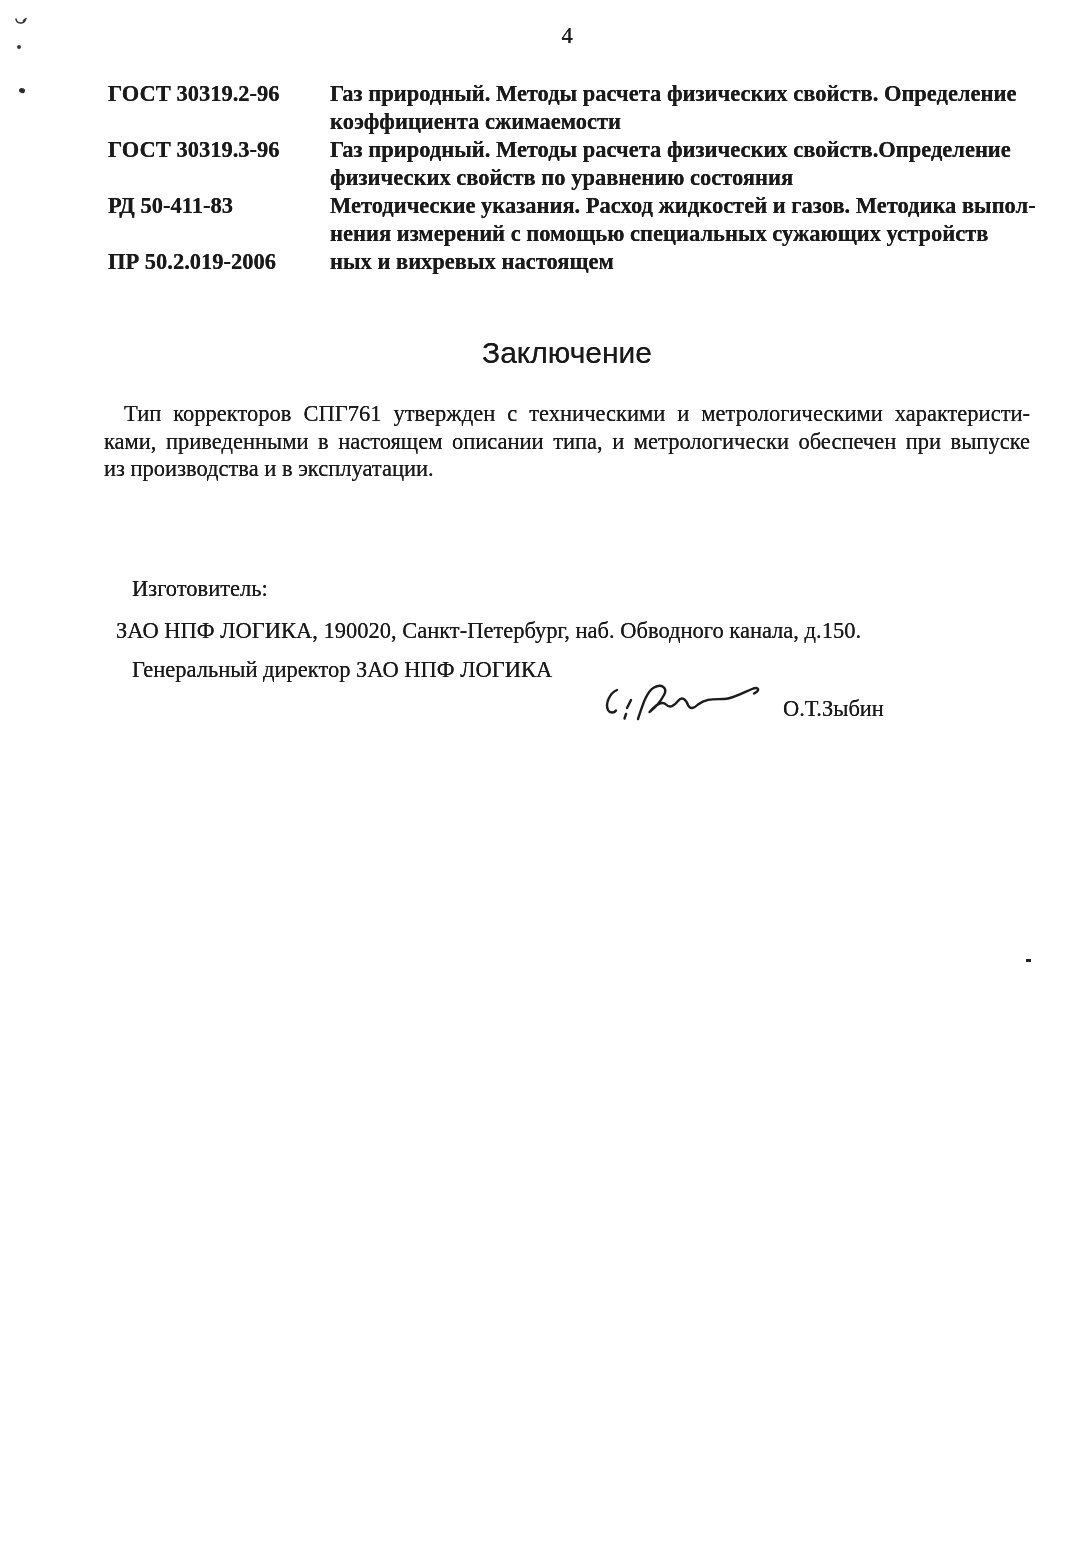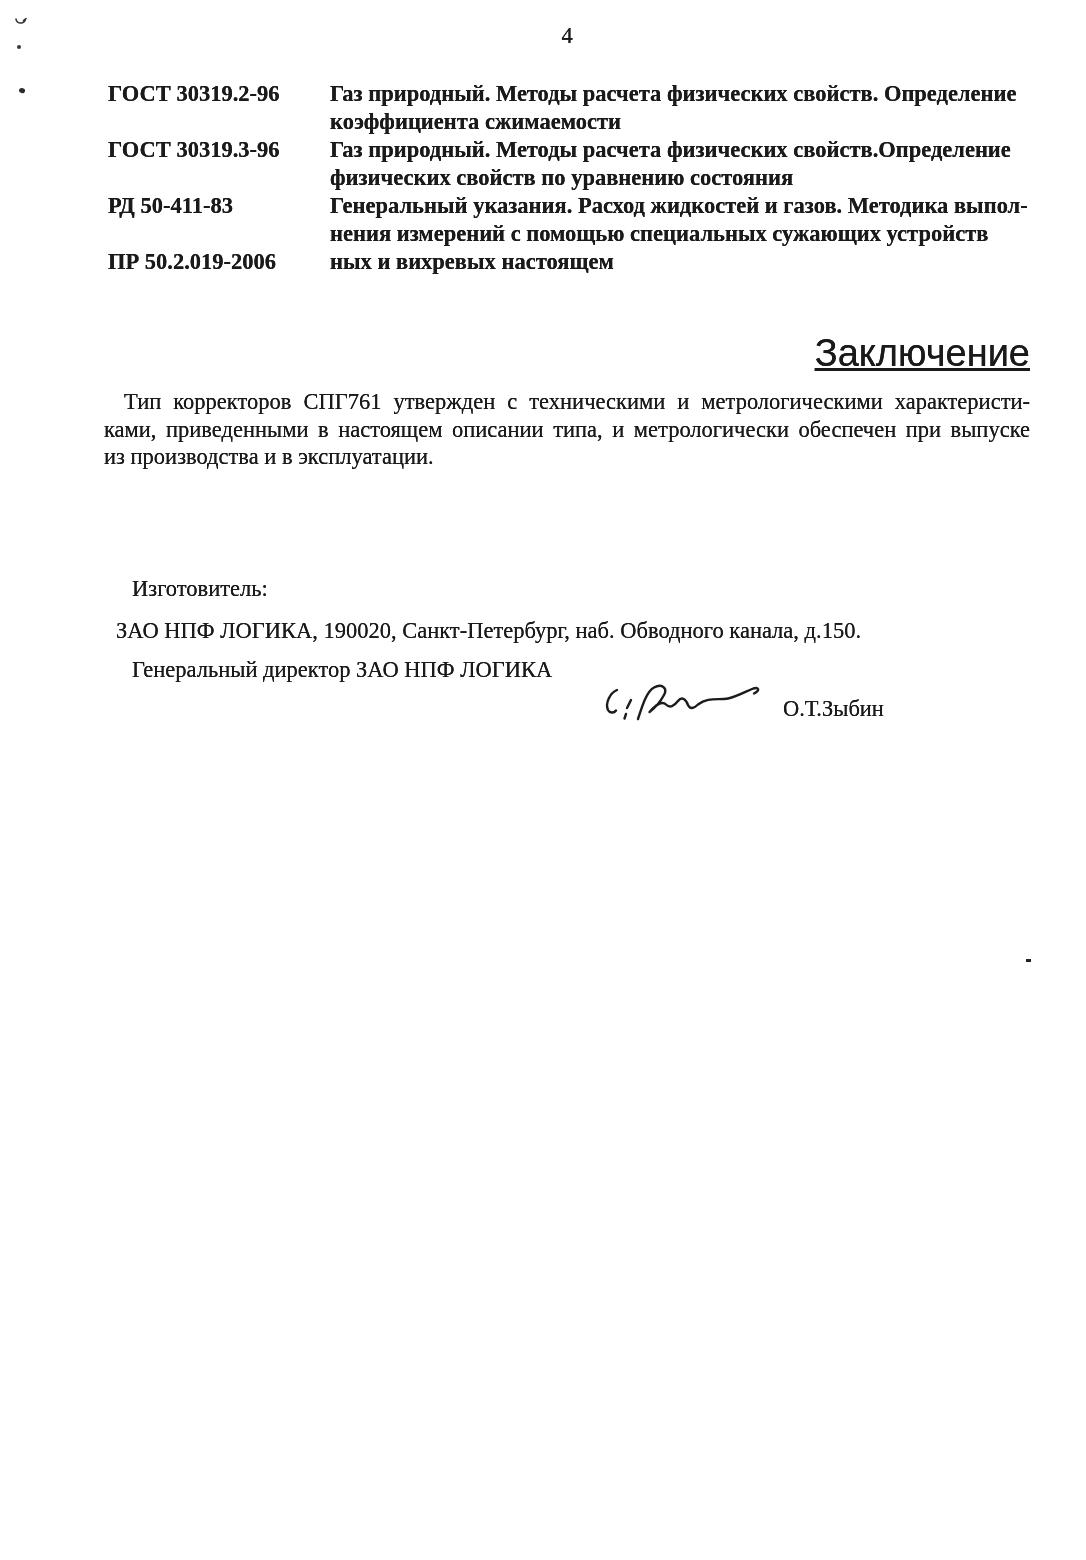--- a/index.html
+++ b/index.html
@@ -37,31 +37,31 @@
     line-height:28px;
     font-weight:bold;
   }
   .std-row{display:flex;align-items:flex-start;}
   .std-code{flex:0 0 222px;white-space:nowrap;}
   .std-title{flex:1 1 auto;}
   .std-line{white-space:nowrap;}
   
   .conclusion-heading{
     position:absolute;left:104px;top:335px;width:926px;
-    text-align:right;
+    text-align:center;
     font-family:"Liberation Sans","DejaVu Sans",sans-serif;
-    font-size:38px;line-height:36px;text-decoration:underline;
+    font-size:30px;line-height:36px;
   }
   .conclusion-body{
     position:absolute;left:104px;top:388px;width:926px;
     line-height:27.5px;
   }
   .par-line{white-space:nowrap;}
   .par-line.justified{text-align:justify;text-align-last:justify;white-space:normal;}
-  .par-line.first{text-indent:20px;}
+  .par-line.first{text-indent:20px;margin-top:12px;}
   
   .manufacturer-label{position:absolute;left:132px;top:575px;line-height:28px;white-space:nowrap;}
   .manufacturer-address{position:absolute;left:116px;top:617px;line-height:28px;white-space:nowrap;}
   
   .signoff-title{position:absolute;left:132px;top:656px;line-height:28px;white-space:nowrap;}
   .signature-svg{position:absolute;left:600px;top:682px;}
   .signoff-name{position:absolute;left:783px;top:695px;line-height:28px;white-space:nowrap;}
 </style>
 </head>
 <body>
@@ -88,21 +88,21 @@
     <div class="std-row">
       <div class="std-code">ГОСТ 30319.3-96</div>
       <div class="std-title">
         <div class="std-line">Газ природный. Методы расчета физических свойств.Определение</div>
         <div class="std-line">физических свойств по уравнению состояния</div>
       </div>
     </div>
     <div class="std-row">
       <div class="std-code">РД 50-411-83</div>
       <div class="std-title">
-        <div class="std-line">Генеральный указания. Расход жидкостей и газов. Методика выпол-</div>
+        <div class="std-line">Методические указания. Расход жидкостей и газов. Методика выпол-</div>
         <div class="std-line">нения измерений с помощью специальных сужающих устройств</div>
       </div>
     </div>
     <div class="std-row">
       <div class="std-code">ПР 50.2.019-2006</div>
       <div class="std-title">
         <div class="std-line">ных и вихревых настоящем</div>
       </div>
     </div>
   </div>

